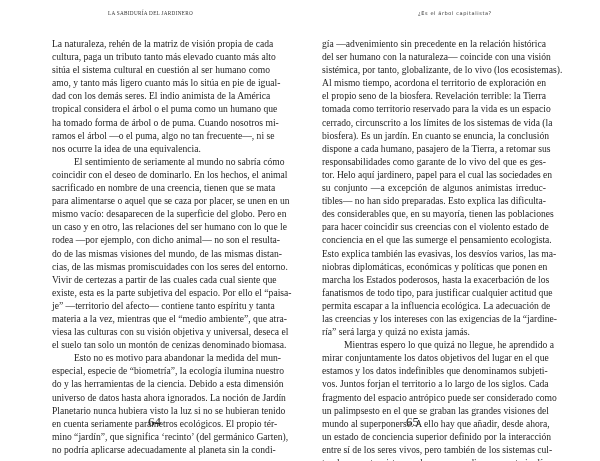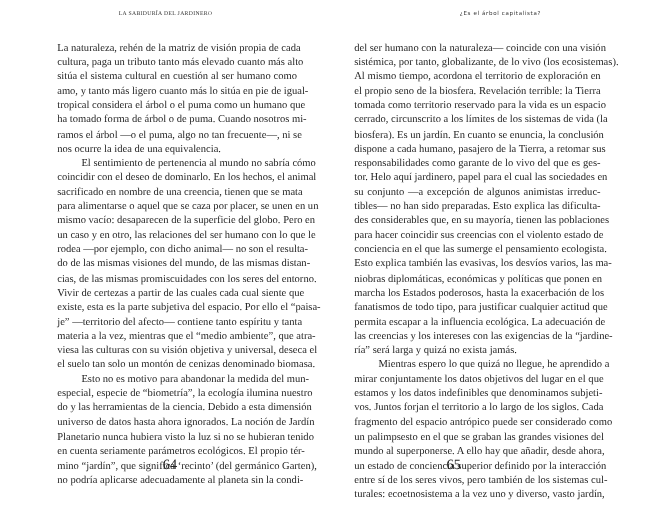--- a/index.html
+++ b/index.html
@@ -23,25 +23,26 @@
 </head>
 <body>
 
 <div class="page left">
   <div class="running-head">La sabiduría del jardinero</div>
   <div class="body">
       <span class="line">La naturaleza, rehén de la matriz de visión propia de cada</span>
       <span class="line">cultura, paga un tributo tanto más elevado cuanto más alto</span>
       <span class="line">sitúa el sistema cultural en cuestión al ser humano como</span>
       <span class="line">amo, y tanto más ligero cuanto más lo sitúa en pie de igual-</span>
+      <span class="line">dad con los demás seres. El indio animista de la América</span>
       <span class="line">tropical considera el árbol o el puma como un humano que</span>
       <span class="line">ha tomado forma de árbol o de puma. Cuando nosotros mi-</span>
       <span class="line">ramos el árbol —o el puma, algo no tan frecuente—, ni se</span>
       <span class="line last">nos ocurre la idea de una equivalencia.</span>
-      <span class="line indent">El sentimiento de pertenencia al mundo no sabría cómo</span>
+      <span class="line indent">El sentimiento de seriamente al mundo no sabría cómo</span>
       <span class="line">coincidir con el deseo de dominarlo. En los hechos, el animal</span>
       <span class="line">sacrificado en nombre de una creencia, tienen que se mata</span>
       <span class="line">para alimentarse o aquel que se caza por placer, se unen en un</span>
       <span class="line">mismo vacío: desaparecen de la superficie del globo. Pero en</span>
       <span class="line">un caso y en otro, las relaciones del ser humano con lo que le</span>
       <span class="line">rodea —por ejemplo, con dicho animal— no son el resulta-</span>
       <span class="line">do de las mismas visiones del mundo, de las mismas distan-</span>
       <span class="line">cias, de las mismas promiscuidades con los seres del entorno.</span>
       <span class="line">Vivir de certezas a partir de las cuales cada cual siente que</span>
       <span class="line">existe, esta es la parte subjetiva del espacio. Por ello el “paisa-</span>
@@ -57,20 +58,21 @@
       <span class="line">en cuenta seriamente parámetros ecológicos. El propio tér-</span>
       <span class="line">mino “jardín”, que significa ‘recinto’ (del germánico Garten),</span>
       <span class="line">no podría aplicarse adecuadamente al planeta sin la condi-</span>
     </div>
   <div class="folio">64</div>
 </div>
 
 <div class="page right">
   <div class="running-head">¿Es el árbol capitalista?</div>
   <div class="body">
+      <span class="line">gía —advenimiento sin precedente en la relación histórica</span>
       <span class="line">del ser humano con la naturaleza— coincide con una visión</span>
       <span class="line">sistémica, por tanto, globalizante, de lo vivo (los ecosistemas).</span>
       <span class="line">Al mismo tiempo, acordona el territorio de exploración en</span>
       <span class="line">el propio seno de la biosfera. Revelación terrible: la Tierra</span>
       <span class="line">tomada como territorio reservado para la vida es un espacio</span>
       <span class="line">cerrado, circunscrito a los límites de los sistemas de vida (la</span>
       <span class="line">biosfera). Es un jardín. En cuanto se enuncia, la conclusión</span>
       <span class="line">dispone a cada humano, pasajero de la Tierra, a retomar sus</span>
       <span class="line">responsabilidades como garante de lo vivo del que es ges-</span>
       <span class="line">tor. Helo aquí jardinero, papel para el cual las sociedades en</span>

